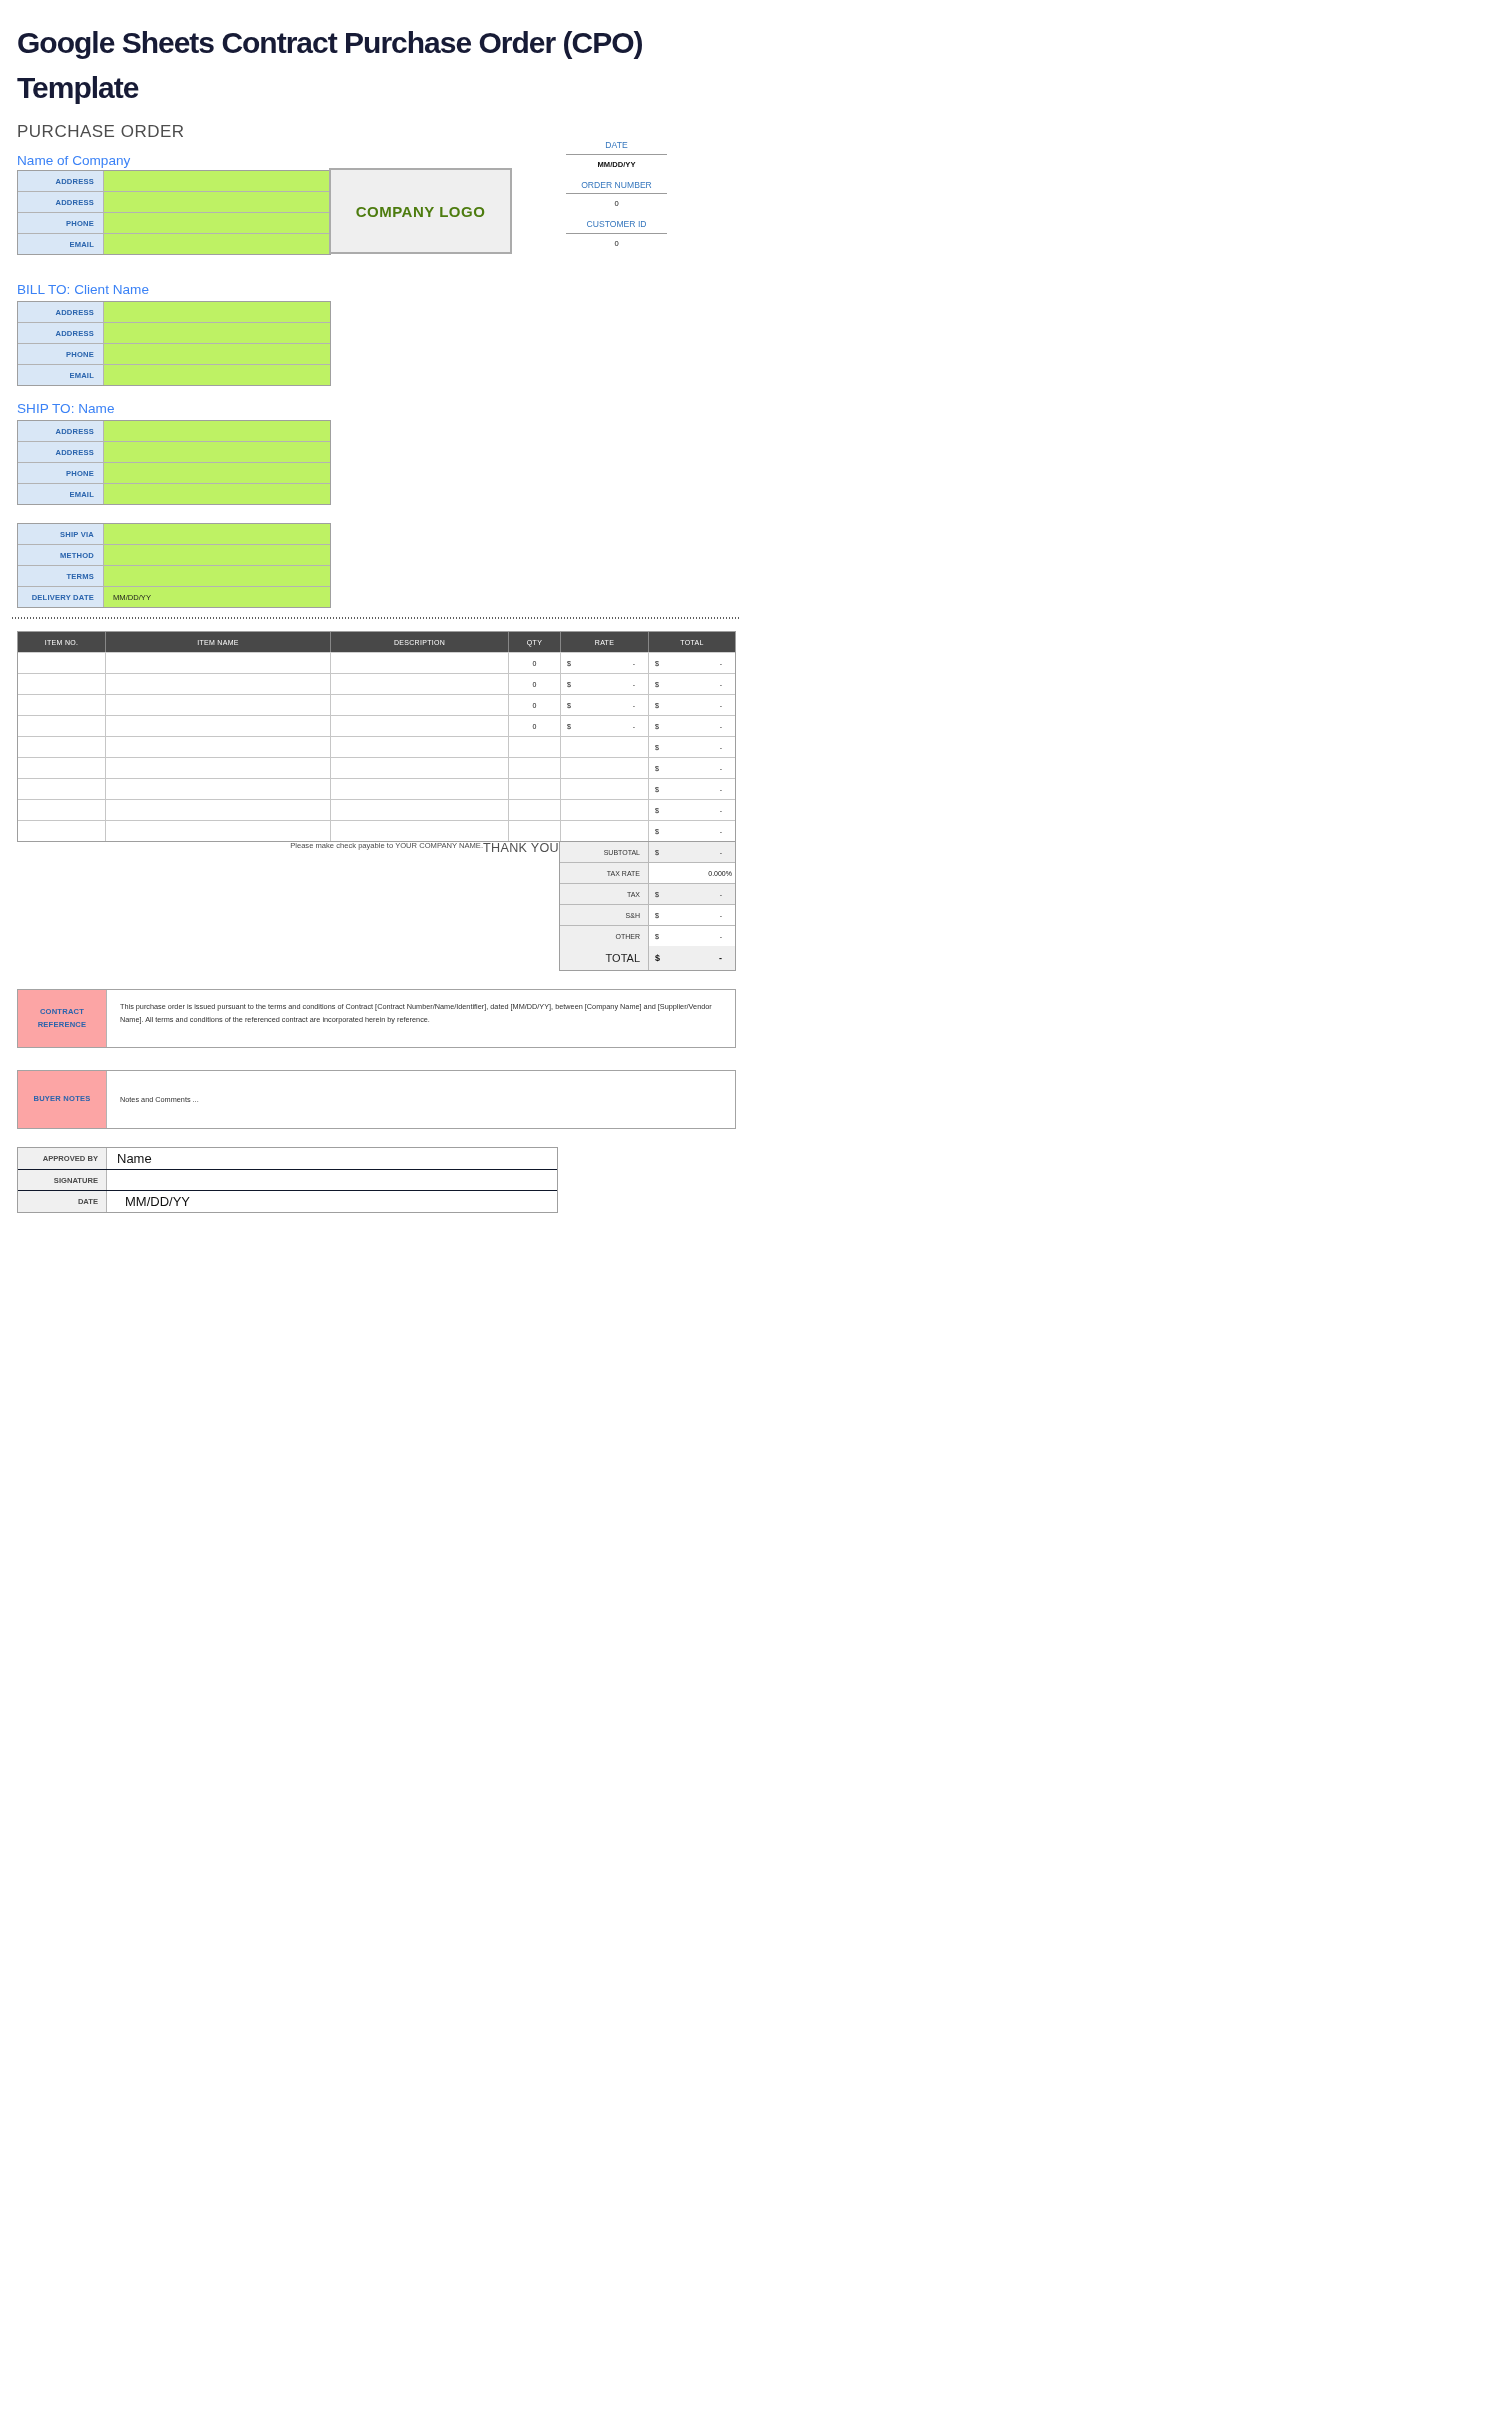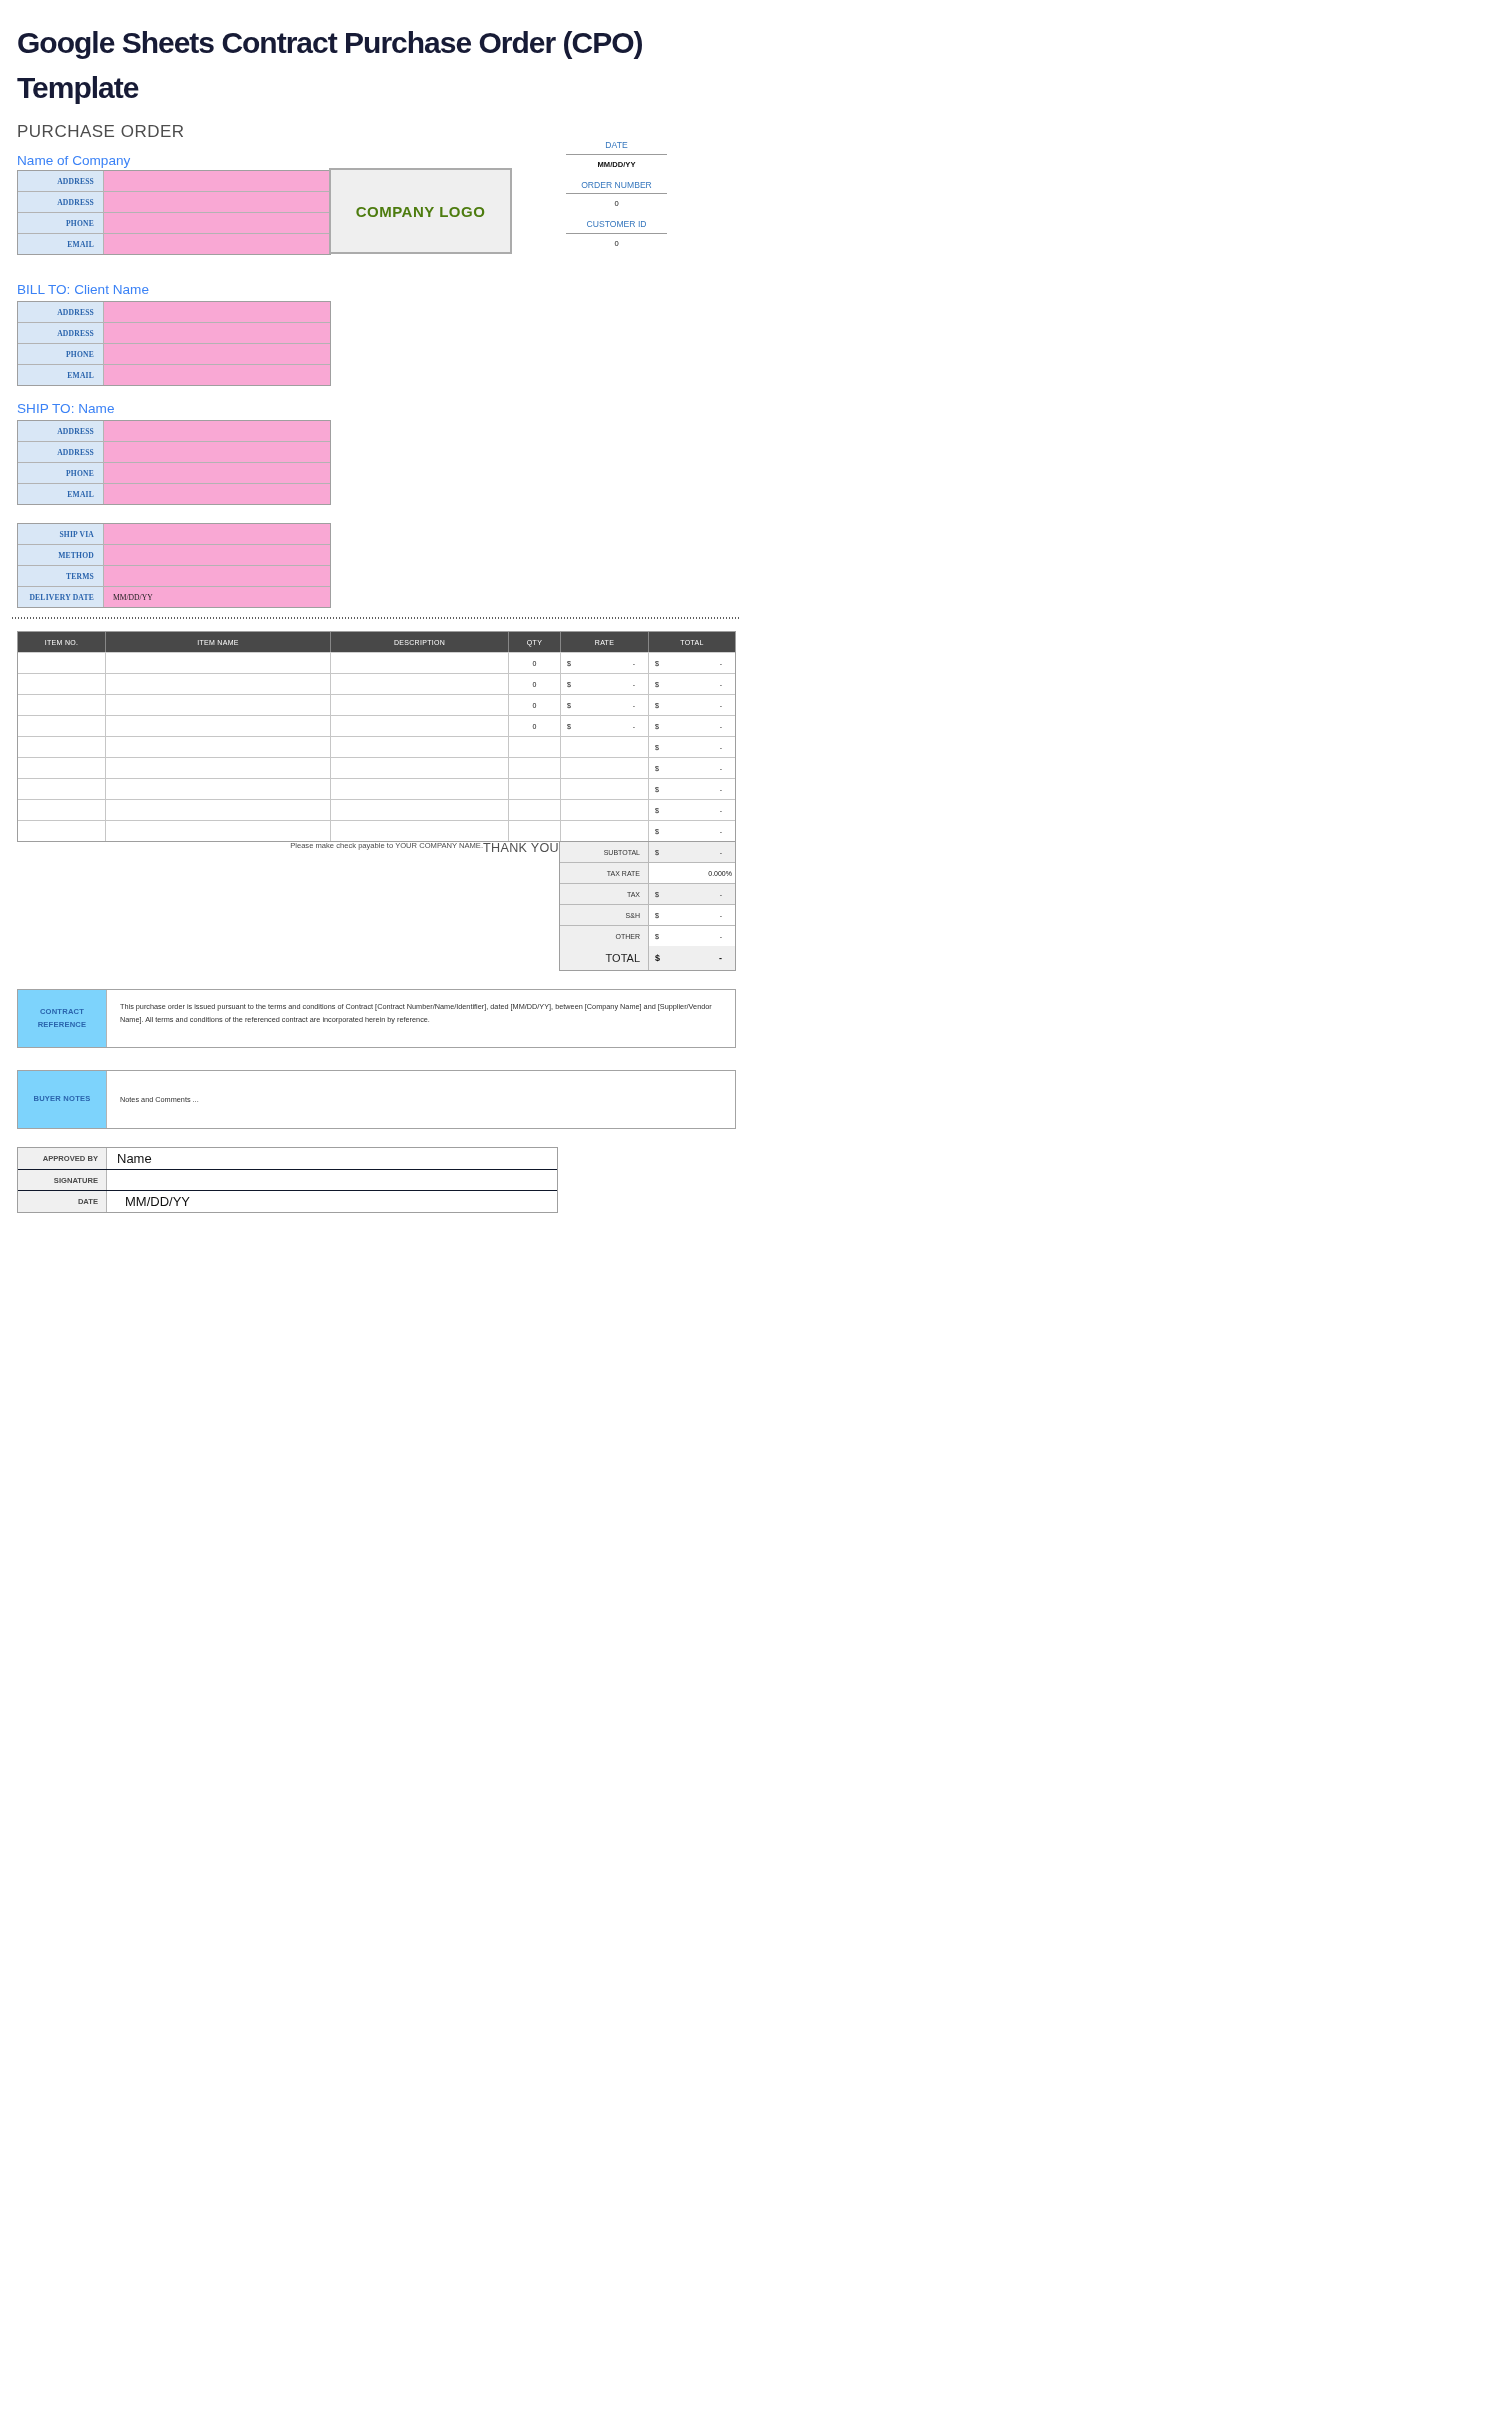--- a/index.html
+++ b/index.html
@@ -5,21 +5,21 @@
   html,body{margin:0;padding:0;background:#ffffff;}
   body{width:753px;height:1213px;font-family:"Liberation Sans",sans-serif;color:#222;position:relative;overflow:hidden;}
   .page{position:relative;width:719px;margin:0 auto;padding-top:20px;}
 
   
   .main-title{margin:0;max-width:650px;font-size:30px;line-height:1.5;font-weight:700;letter-spacing:-1px;color:#171b36;}
   .doc-title{margin:12px 0 0;font-size:17px;font-weight:400;letter-spacing:0.5px;color:#4d4d4d;}
   .sec-heading{margin:0;font-size:13.6px;font-weight:400;color:#3b82f6;}
 
   
-  .lv-table{border:1px solid #9f9f9f;background:#f9a8d4;font-family:Liberation Serif, serif;}
+  .lv-table{border:1px solid #9f9f9f;background:#bef264;}
   .lv-row{display:flex;height:20px;align-items:stretch;}
   .lv-row + .lv-row{border-top:0.5px solid #b3b3b3;}
   .lv-label{width:86px;flex:0 0 86px;background:#d9e7f6;border-right:0.5px solid #b3b3b3;
     display:flex;align-items:center;justify-content:flex-end;padding-right:9px;
     font-size:7.6px;font-weight:700;color:#2a64ad;letter-spacing:0.2px;box-sizing:border-box;}
   .lv-value{flex:1;display:flex;align-items:center;padding-left:9px;font-size:7.6px;color:#1c1c1c;}
 
   .company-wrap{position:relative;margin-top:2px;}
   .company-table{width:314px;box-sizing:border-box;}
   .logo-box{position:absolute;left:312px;top:-2px;width:179px;height:82px;background:#efefef;
@@ -74,21 +74,21 @@
     padding:0 13px 0 6px;font-size:7px;color:#111;}
   .t-val.pct{justify-content:flex-end;padding-right:3px;}
   .t-val.shaded{background:#efefef;}
   .t-total{height:24px;}
   .t-total .t-label{font-size:11px;color:#1f1f1f;}
   .t-total .t-val{font-size:9px;font-weight:700;background:#efefef;}
 
   
   .note-block{margin-top:18px;border:1px solid #a3a3a3;display:flex;min-height:59px;box-sizing:border-box;}
   .note-block.buyer{margin-top:22px;}
-  .n-label{width:89px;flex:0 0 89px;background:#7dd3fc;border-right:0.5px solid #b3b3b3;
+  .n-label{width:89px;flex:0 0 89px;background:#fca5a5;border-right:0.5px solid #b3b3b3;
     display:flex;align-items:center;justify-content:center;text-align:center;
     font-size:7.6px;font-weight:700;color:#2a64ad;letter-spacing:0.2px;padding:0 8px;box-sizing:border-box;line-height:1.6;}
   .n-text{flex:1;padding:10px 13px;font-size:7.3px;color:#303030;line-height:1.8;}
   .n-text.centered{display:flex;align-items:center;padding:0 0 0 13px;}
 
   
   .approval-table{margin-top:18px;width:541px;border:1px solid #9f9f9f;box-sizing:border-box;}
   .a-row{display:flex;height:20.7px;}
   .a-row + .a-row{border-top:1px solid #0f172a;gap:8px;}
   .a-label{width:89px;flex:0 0 89px;background:#f0f0f0;border-right:0.5px solid #b5b5b5;

